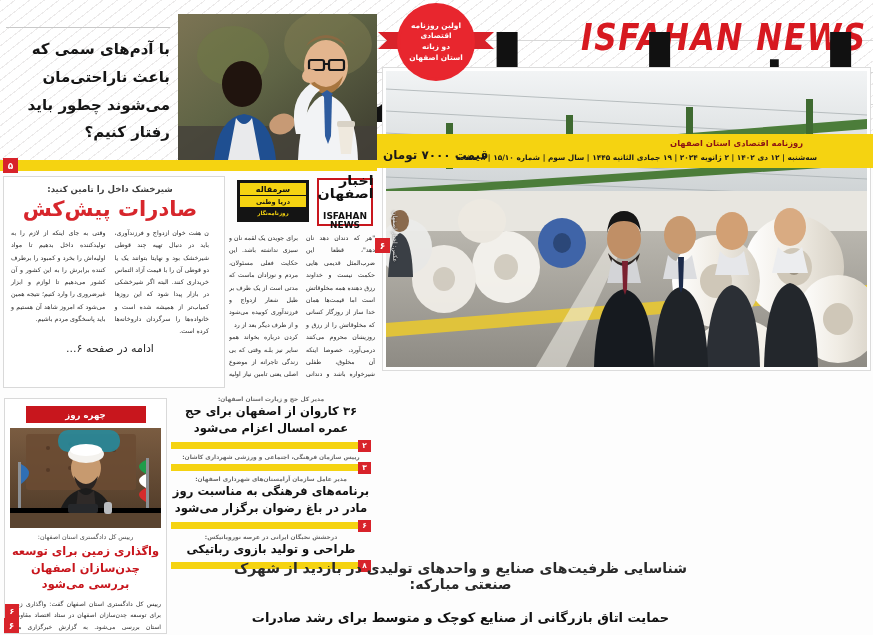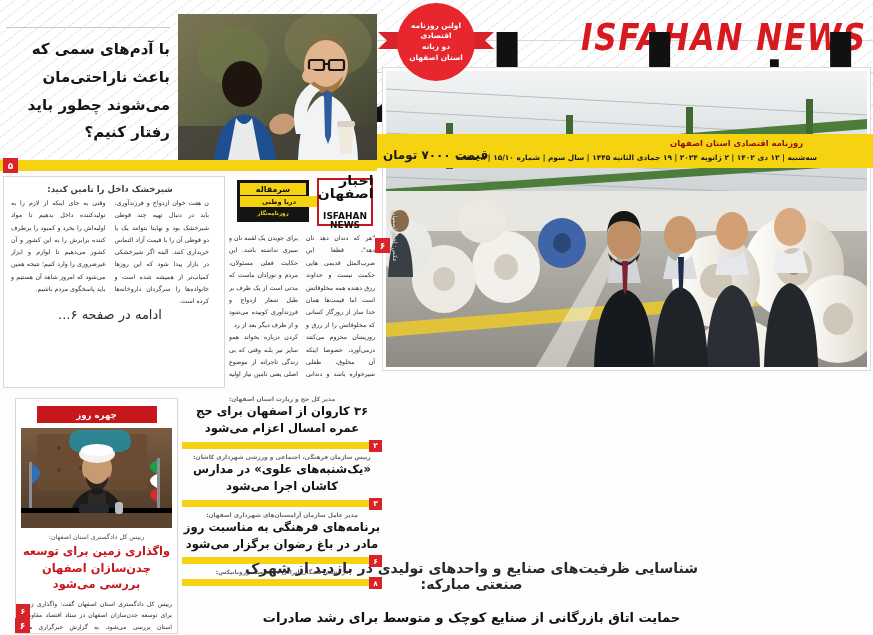--- a/index.html
+++ b/index.html
@@ -151,38 +151,38 @@
   }
   .red-head {
     font-size: 21px; font-weight: 700; color: #d7262c; text-align: center;
     letter-spacing: -0.5px; margin-bottom: 6px;
   }
   .two-col {
     column-count: 2; column-gap: 9px;
     font-size: 6.3px; line-height: 1.95; text-align: justify; color: #2b2b2b;
   }
   .cont-note {
-    font-size: 13px; color: #2b2b2b; text-align: center;
+    margin-top: 5px; font-size: 11px; color: #2b2b2b; text-align: center;
   }
 
   
   .col-mid {
     position: absolute; left: 229px; top: 0; width: 146px; height: 212px;
   }
   .edbox {
     position: absolute; left: 8px; top: 4px; width: 72px; height: 42px;
     background: #141414;
   }
   .edbox .r1 {
     position: absolute; left: 3px; top: 3px; width: 66px; height: 12px;
     background: #f5d311; color: #111; font-size: 8px; font-weight: 700;
     display: flex; align-items: center; justify-content: center; letter-spacing: 2px;
   }
   .edbox .r2 {
-    position: absolute; left: 3px; top: 16px; width: 78px; height: 11px;
+    position: absolute; left: 3px; top: 16px; width: 66px; height: 11px;
     background: #f5d311; color: #111; font-size: 6.6px; font-weight: 700;
     display: flex; align-items: center; justify-content: center;
   }
   .edbox .r3 {
     position: absolute; left: 3px; top: 28px; width: 66px; height: 10px;
     color: #f5d311; font-size: 5.6px; font-weight: 700;
     display: flex; align-items: center; justify-content: center;
   }
   .logobox {
     position: absolute; right: 2px; top: 2px; width: 56px; height: 48px;
@@ -222,21 +222,21 @@
     background: #c8c5bd; border: 3px solid #fff; outline: 1px solid #dcdcdc;
     overflow: hidden;
   }
   .photo-credit {
     position: absolute; left: 6px; top: 140px;
     writing-mode: vertical-rl; font-size: 6px; color: #f0f0f0;
     letter-spacing: .5px; z-index: 3; text-shadow: 0 0 2px #000;
   }
 
   
-  .bottom { position: absolute; left: 12px; top: 392px; width: 706px; height: 243px; }
+  .bottom { position: absolute; left: 1px; top: 392px; width: 706px; height: 243px; }
 
   
   .chehre {
     position: absolute; left: 3px; top: 6px; width: 163px; height: 236px;
     border: 1px solid #d9d9d9; background: #fff; padding: 5px;
   }
   .chehre-cap {
     width: 120px; height: 17px; margin: 2px auto 5px auto; background: #c8161d;
     color: #fff; font-size: 8.6px; font-weight: 700;
     display: flex; align-items: center; justify-content: center; letter-spacing: 1px;
@@ -374,20 +374,21 @@
     </div>
 
     <div class="left-yellow"></div>
     <div class="pg-badge" style="left:3px; top:158px;">۵</div>
   </div>
 
   <div class="mid">
 
     <div class="col-left">
       <div class="kicker">شیرخشک داخل را تامین کنید:</div>
+      <div class="red-head">صادرات پیش‌کش</div>
       <div class="two-col">
         <p>ن هفت خوان ازدواج و فرزندآوری، باید در دنبال تهیه چند قوطی شیرخشک بود و نهایتا بتوانند یک یا دو قوطی آن را با قیمت آزاد التماس خریداری کنند. البته اگر شیرخشکی در بازار پیدا شود که این روزها کمیاب‌تر از همیشه شده است و خانواده‌ها را سرگردان داروخانه‌ها کرده است.</p>
         <p>وقتی به جای اینکه از لازم را به تولیدکننده داخل بدهیم تا مواد اولیه‌اش را بخرد و کمبود را برطرف کننده برابرش را به این کشور و آن کشور می‌دهیم تا لوازم و ابزار غیرضروری را وارد کنیم؛ نتیجه همین می‌شود که امروز شاهد آن هستیم و باید پاسخگوی مردم باشیم.</p>
       </div>
       <div class="cont-note">ادامه در صفحه ۶...</div>
     </div>
 
     <div class="col-mid">
       <div class="edbox">
         <div class="r1">سرمقاله</div>
@@ -569,36 +570,36 @@
       <div class="nl-item">
         <div class="nl-kick">مدیر کل حج و زیارت استان اصفهان:</div>
         <div class="nl-head">۳۶ کاروان از اصفهان برای حج عمره امسال اعزام می‌شود</div>
         <div class="nl-bar">
           <span class="pg">۲</span>
         </div>
       </div>
 
       <div class="nl-item">
         <div class="nl-kick">رییس سازمان فرهنگی، اجتماعی و ورزشی شهرداری کاشان:</div>
-        <div class="nl-head">«یک‌شنبه‌های علوی» در مدارس کاشان اجرا می‌شود</div>
         <div class="nl-bar">
           <span class="pg">۳</span>
         </div>
       </div>
 
       <div class="nl-item">
         <div class="nl-kick">مدیر عامل سازمان آرامستان‌های شهرداری اصفهان:</div>
         <div class="nl-head">برنامه‌های فرهنگی به مناسبت روز مادر در باغ رضوان برگزار می‌شود</div>
         <div class="nl-bar">
           <span class="pg">۶</span>
         </div>
       </div>
 
       <div class="nl-item">
         <div class="nl-kick">درخشش نخبگان ایرانی در عرصه نوروباتیکس:</div>
+        <div class="nl-head">طراحی و تولید بازوی رباتیکی</div>
         <div class="nl-bar">
           <span class="pg">۸</span>
         </div>
       </div>
 
     </div>
 
     <div class="br-cap">
       <div class="br-kick">شناسایی ظرفیت‌های صنایع و واحدهای تولیدی در بازدید از شهرک صنعتی مبارکه:</div>
       <div class="br-head">حمایت اتاق بازرگانی از صنایع کوچک و متوسط برای رشد صادرات</div>

